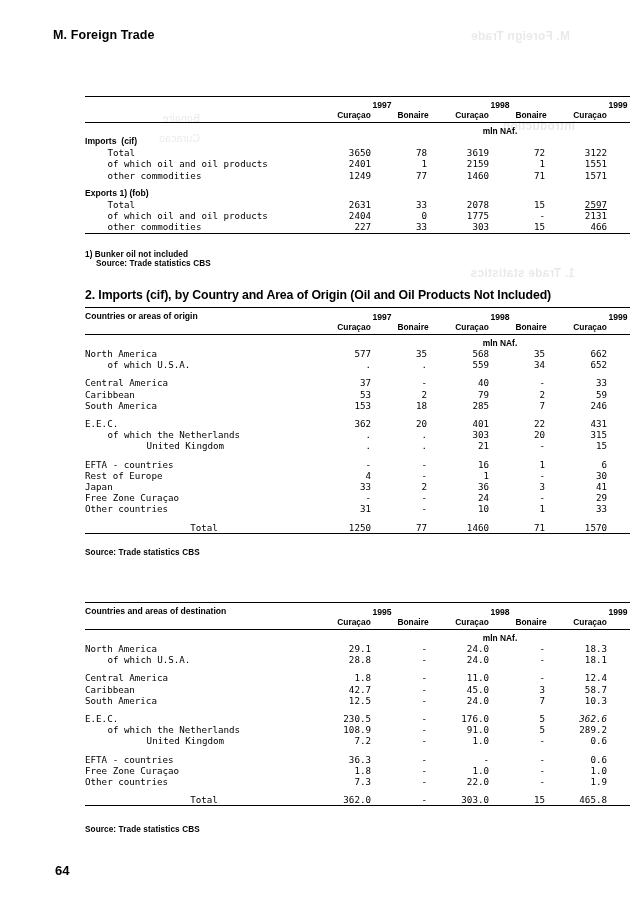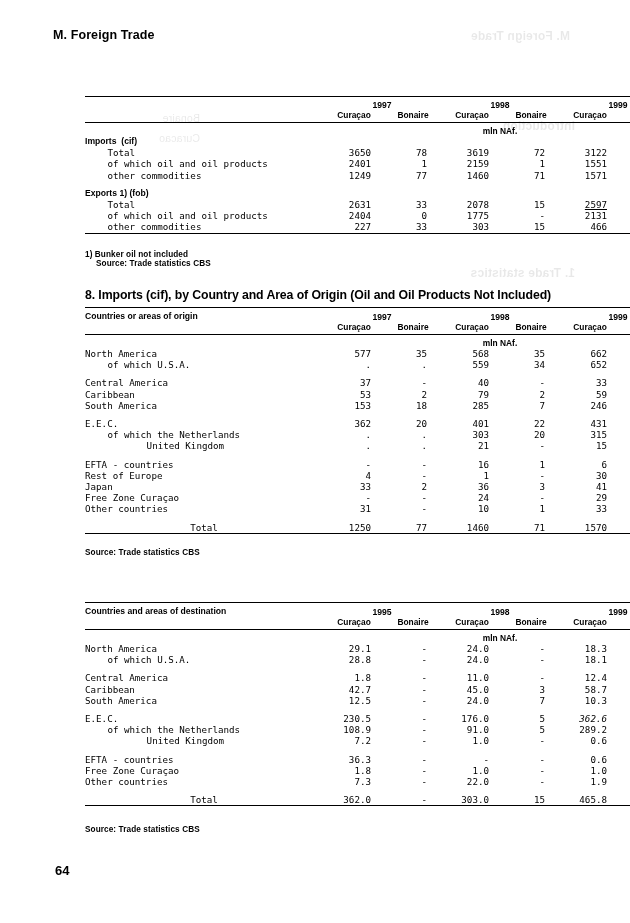--- a/index.html
+++ b/index.html
@@ -218,21 +218,21 @@
           <td class="rule-thick" colspan="7" style="height: 3px;"></td>
         </tr>
       </tbody>
     </table>
 
   <div class="foot" style="top:250px;">
     <span>1) Bunker oil not included</span>
     <span class="ind">Source: Trade statistics CBS</span>
   </div>
 
-  <div class="sect" style="top:288px;">8. Imports (cif), by Country and Area of Origin (Oil and Oil Products Not Included)</div>
+  <div class="sect" style="top:288px;">2. Imports (cif), by Country and Area of Origin (Oil and Oil Products Not Included)</div>
   <table class="tbl" id="tbl2" style="top: 307px; width: 592px;">
       <colgroup>
         <col style="width: 238px;">
         <col style="width: 62px;">
         <col style="width: 56px;">
         <col style="width: 62px;">
         <col style="width: 56px;">
         <col style="width: 62px;">
         <col style="width: 56px;">
       </colgroup>

